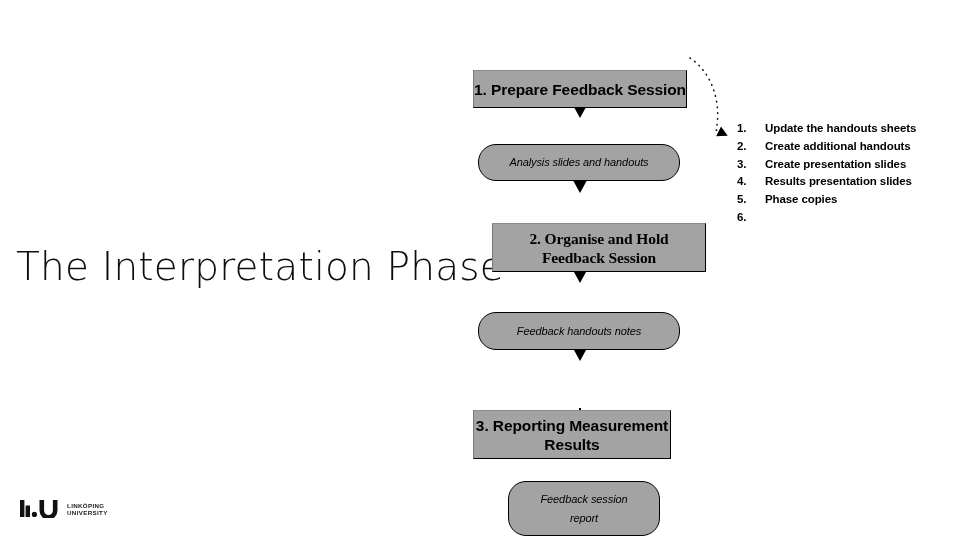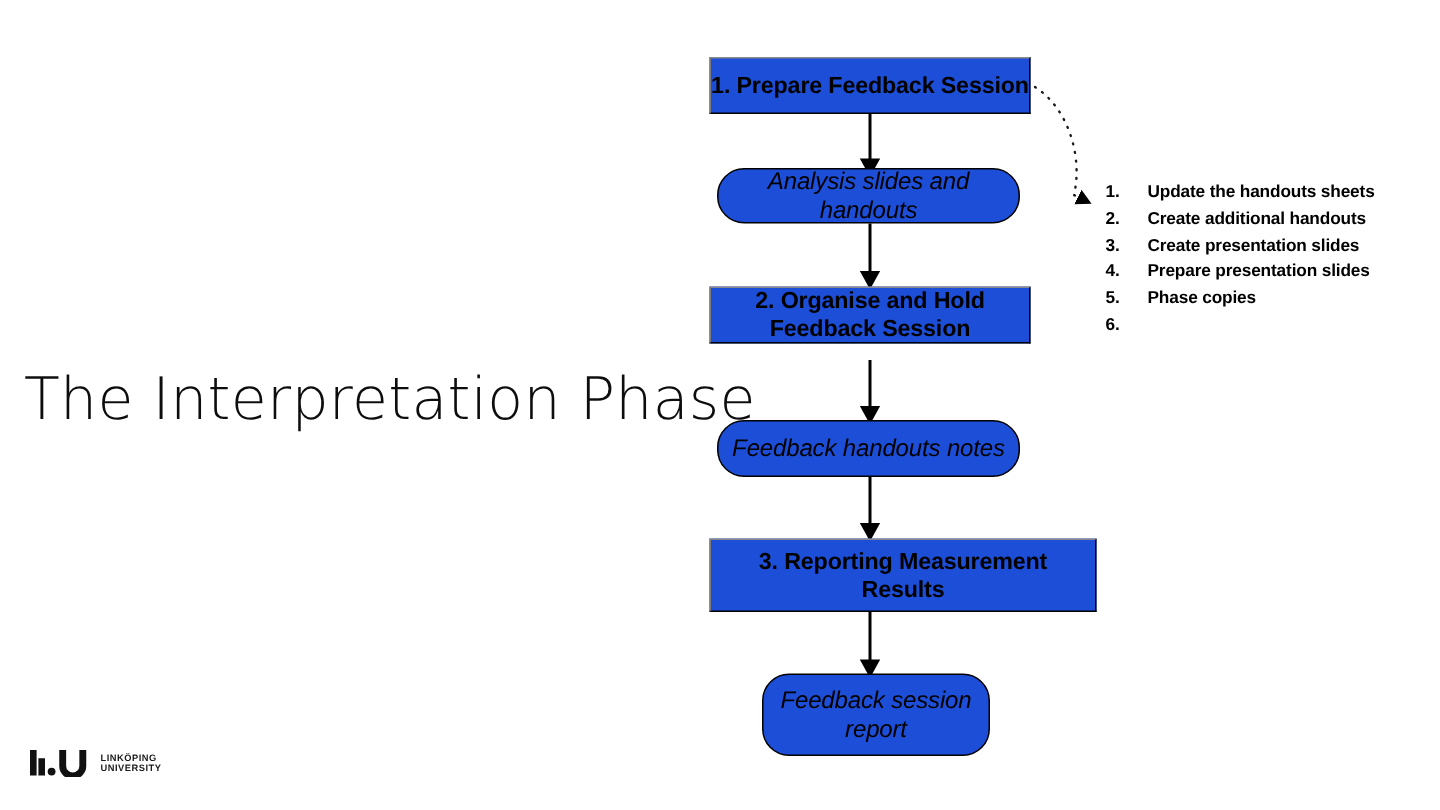--- a/index.html
+++ b/index.html
@@ -41,46 +41,47 @@
   }
   #flow-svg {
     position: absolute;
     left: 0;
     top: 0;
   }
 
   .node {
     position: absolute;
     box-sizing: border-box;
-    background: #1d4ed8;
+    background: #a3a3a3;
     display: flex;
     align-items: center;
     justify-content: center;
     text-align: center;
     color: #000000;
+    margin-top: 32px;
   }
 
   
   .node.process {
     border: 1.6px solid #000000;
     border-top-color: #8a8a8a;
     border-left-color: #7a7a7a;
     font-weight: bold;
     font-size: 15.5px;
     line-height: 19px;
     letter-spacing: -0.1px;
   }
 
   
   .node.artefact {
     border: 1.7px solid #000000;
     border-radius: 18px;
     font-style: italic;
     font-weight: normal;
-    font-size: 16px;
+    font-size: 11px;
     line-height: 19px;
     letter-spacing: -0.1px;
   }
 
   
   #task-list {
     position: absolute;
     left: 737px;
     top: 120px;
     width: 220px;
@@ -154,30 +155,30 @@
     </svg>
 
     <div class="node process" style="left:473px; top:38px; width:214px; height:38px;">
       <span>1. Prepare Feedback Session</span>
     </div>
 
     <div class="node artefact" style="left:478px; top:112px; width:202px; height:37px;">
       <span>Analysis slides and handouts</span>
     </div>
 
-    <div class="node process" style="left:473px; top:191px; width:214px; height:38px; white-space:pre-line;">
+    <div class="node process" style="left:492px; top:191px; width:214px; height:49px; white-space:pre-line;font-family:Liberation Serif, serif;">
       <span>2. Organise and Hold
 Feedback Session</span>
     </div>
 
     <div class="node artefact" style="left:478px; top:280px; width:202px; height:38px;">
       <span>Feedback handouts notes</span>
     </div>
 
-    <div class="node process" style="left:473px; top:359px; width:258px; height:49px; white-space:pre-line;">
+    <div class="node process" style="left:473px; top:378px; width:198px; height:49px; white-space:pre-line;">
       <span>3. Reporting Measurement
 Results</span>
     </div>
 
     <div class="node artefact" style="left:508px; top:449px; width:152px; height:55px; white-space:pre-line;">
       <span>Feedback session
 report</span>
     </div>
   </div>
 
@@ -189,21 +190,21 @@
     <div class="task-row">
       <span class="task-num">2.</span>
       <span>Create additional handouts</span>
     </div>
     <div class="task-row">
       <span class="task-num">3.</span>
       <span>Create presentation slides</span>
     </div>
     <div class="task-row">
       <span class="task-num">4.</span>
-      <span>Prepare presentation slides</span>
+      <span>Results presentation slides</span>
     </div>
     <div class="task-row">
       <span class="task-num">5.</span>
       <span>Phase copies</span>
     </div>
     <div class="task-row">
       <span class="task-num">6.</span>
     </div>
   </div>
 

